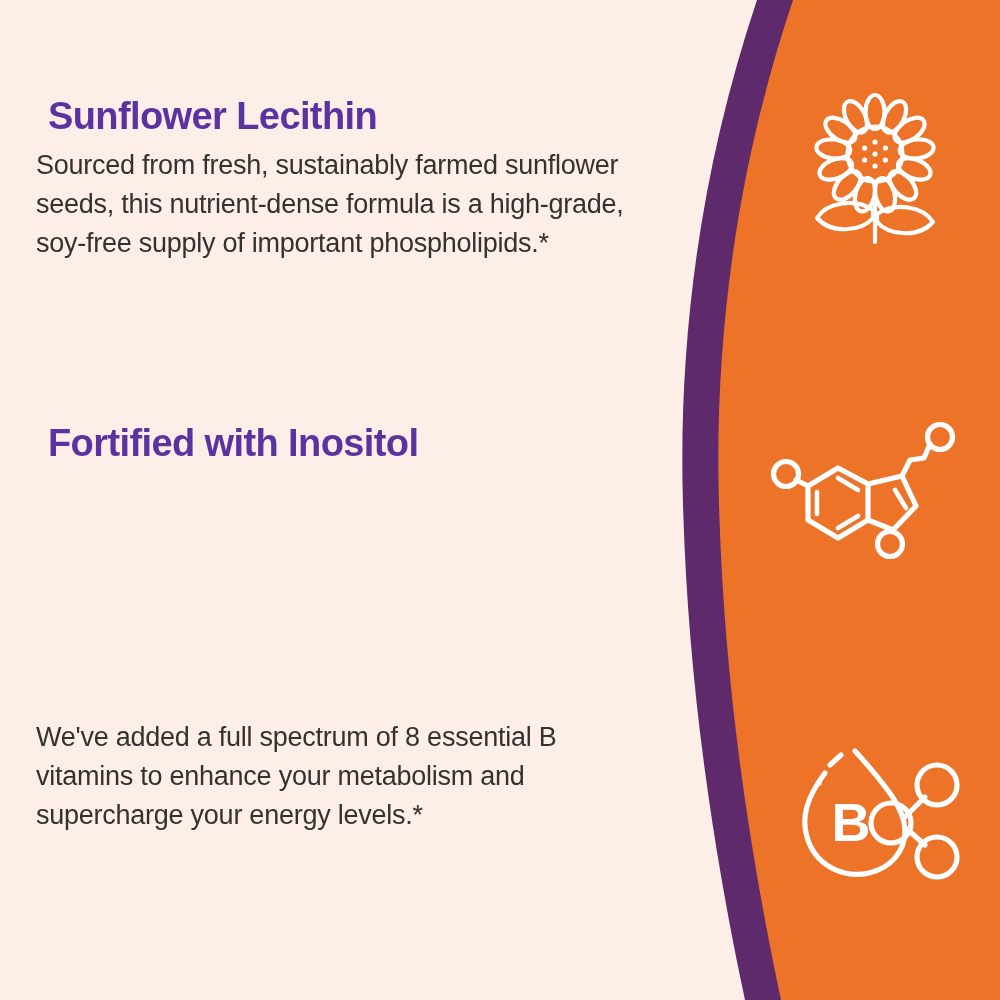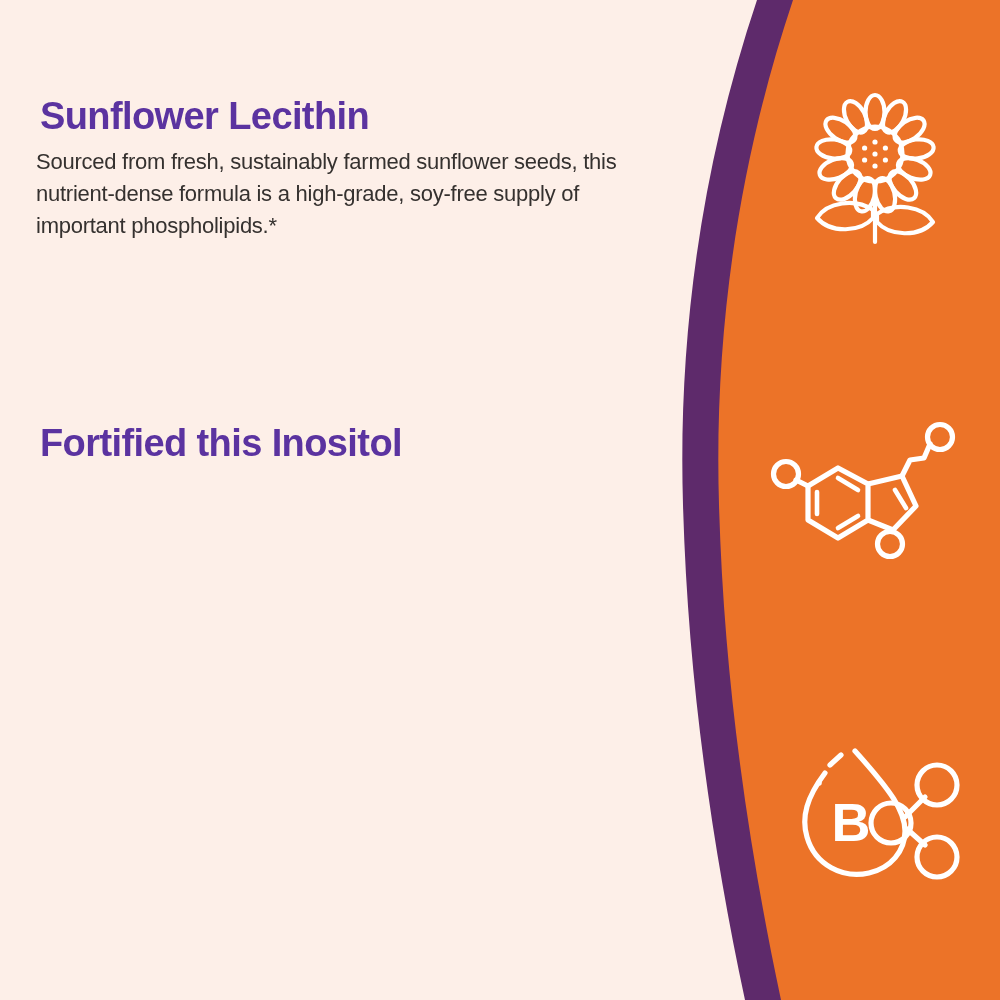--- a/index.html
+++ b/index.html
@@ -40,33 +40,33 @@
   .feature {
     position: absolute;
     left: 36px;
     width: 640px;
   }
   .feature-1 { top: 96px; }
   .feature-2 { top: 423px; }
   .feature-3 { top: 718px; }
 
   .feature-title {
-    margin: 0 0 10px 4px;
+    margin: 0 0 10px 12px;
     color: #5B33A0;
     font-family: "Liberation Sans", sans-serif;
     font-size: 38px;
     font-weight: bold;
     line-height: 1.06;
     letter-spacing: -0.6px;
   }
   .feature-body {
     margin: 0;
     color: #35312F;
     font-family: "Liberation Sans", sans-serif;
-    font-size: 22px;
+    font-size: 27px;
     font-weight: normal;
     line-height: 1.44;
     letter-spacing: -0.25px;
     max-width: 615px;
   }
 
   
   .icon-slot {
     position: absolute;
     width: 160px;
@@ -92,24 +92,25 @@
   </div>
 
   <div class="features">
 
     <div class="feature feature-1">
       <h2 class="feature-title">Sunflower Lecithin</h2>
       <p class="feature-body">Sourced from fresh, sustainably farmed sunflower seeds, this nutrient-dense formula is a high-grade, soy-free supply of important phospholipids.*</p>
     </div>
 
     <div class="feature feature-2">
-      <h2 class="feature-title">Fortified this Inositol</h2>
+      <h2 class="feature-title">Fortified with Inositol</h2>
     </div>
 
     <div class="feature feature-3">
+      <p class="feature-body">We've added a full spectrum of 8 essential B vitamins to enhance your metabolism and supercharge your energy levels.*</p>
     </div>
 
   </div>
 
   <div class="icon-slot icon-sunflower">
     <svg viewBox="0 0 160 160" aria-hidden="true">
       <g fill="none" stroke="#FFFFFF" stroke-width="4.2" stroke-linecap="round" stroke-linejoin="round">
 
         <g>
           <ellipse cx="80" cy="20" rx="9.5" ry="17" transform="rotate(0 80 62)"></ellipse>

